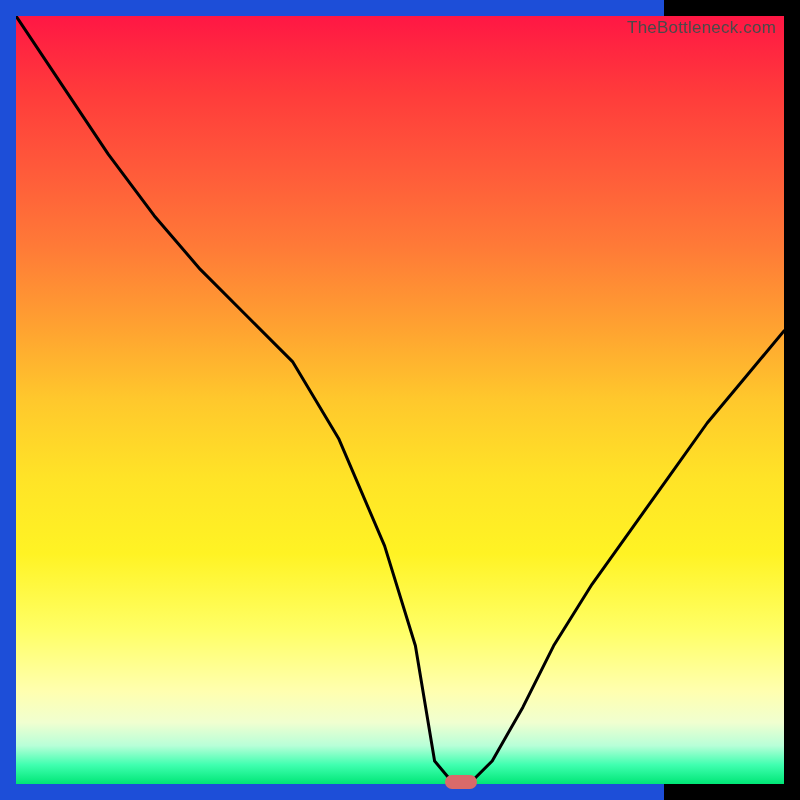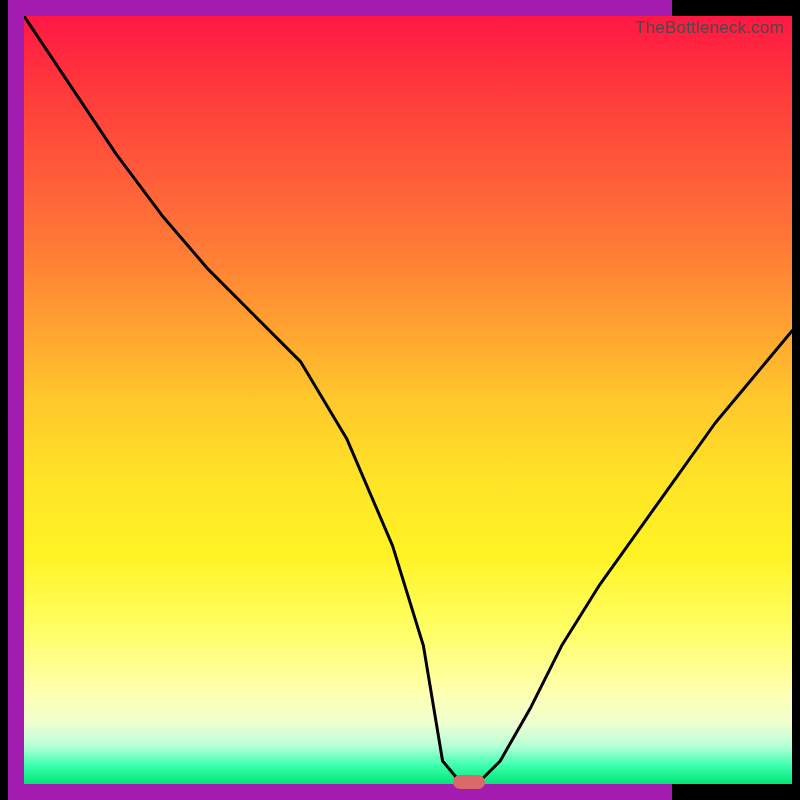--- a/index.html
+++ b/index.html
@@ -1,16 +1,16 @@
 <!DOCTYPE html>
 <html><head>
 <meta charset="utf-8">
 <style>
   html,body{margin:0;padding:0;width:800px;height:800px;background:#000;overflow:hidden}
-  .frame{position:absolute;left:8px;top:0;width:664px;height:800px;background:#a21caf}
+  .frame{position:absolute;left:0;top:0;width:664px;height:800px;background:#1d4ed8}
   .plot{position:absolute;left:16px;top:16px;width:768px;height:768px;
         background:linear-gradient(to bottom,
           #ff1744 0%,
           #ff3b3b 10%,
           #ff5a3a 20%,
           #ff7a37 30%,
           #ffa031 40%,
           #ffc82c 50%,
           #ffe327 60%,
           #fff324 70%,

